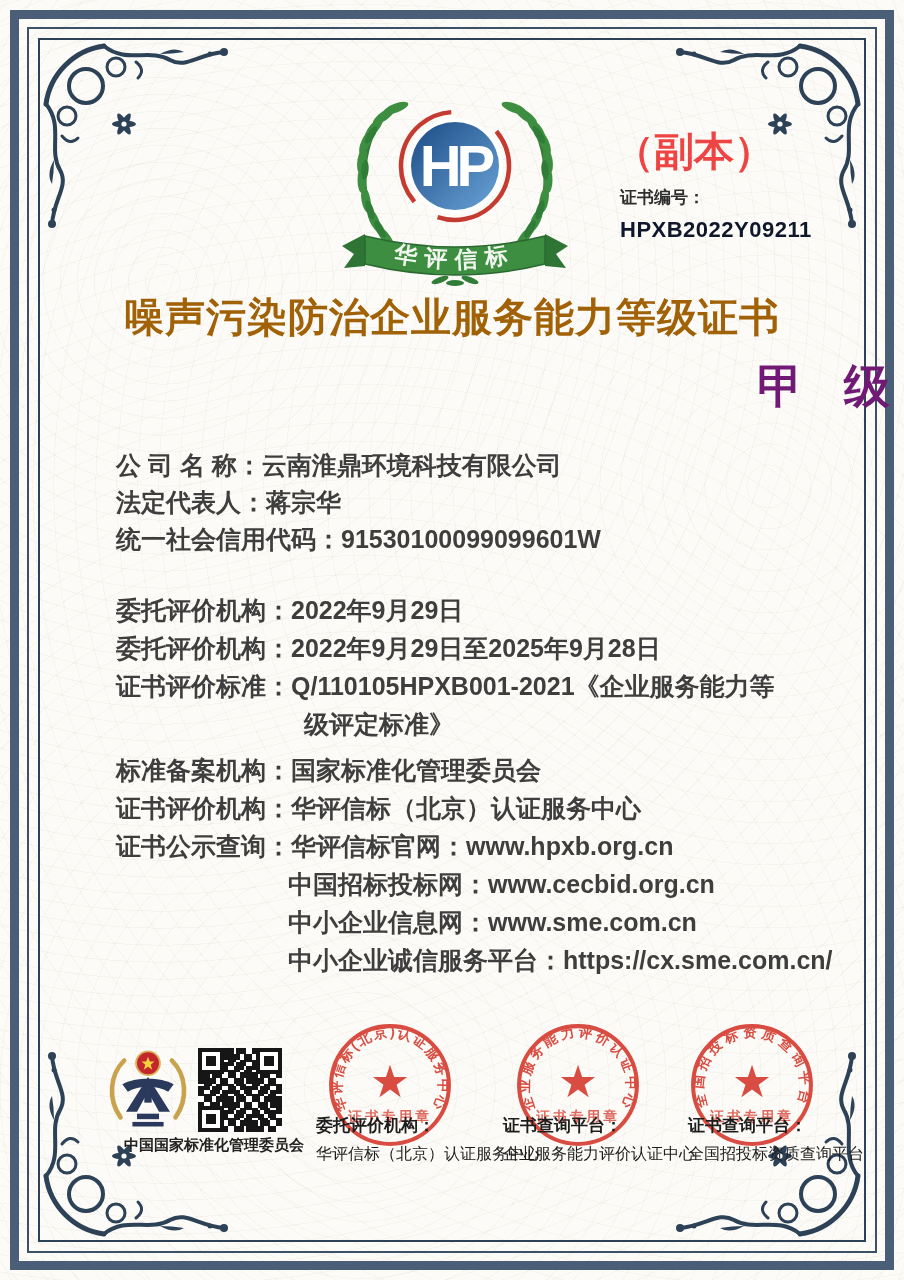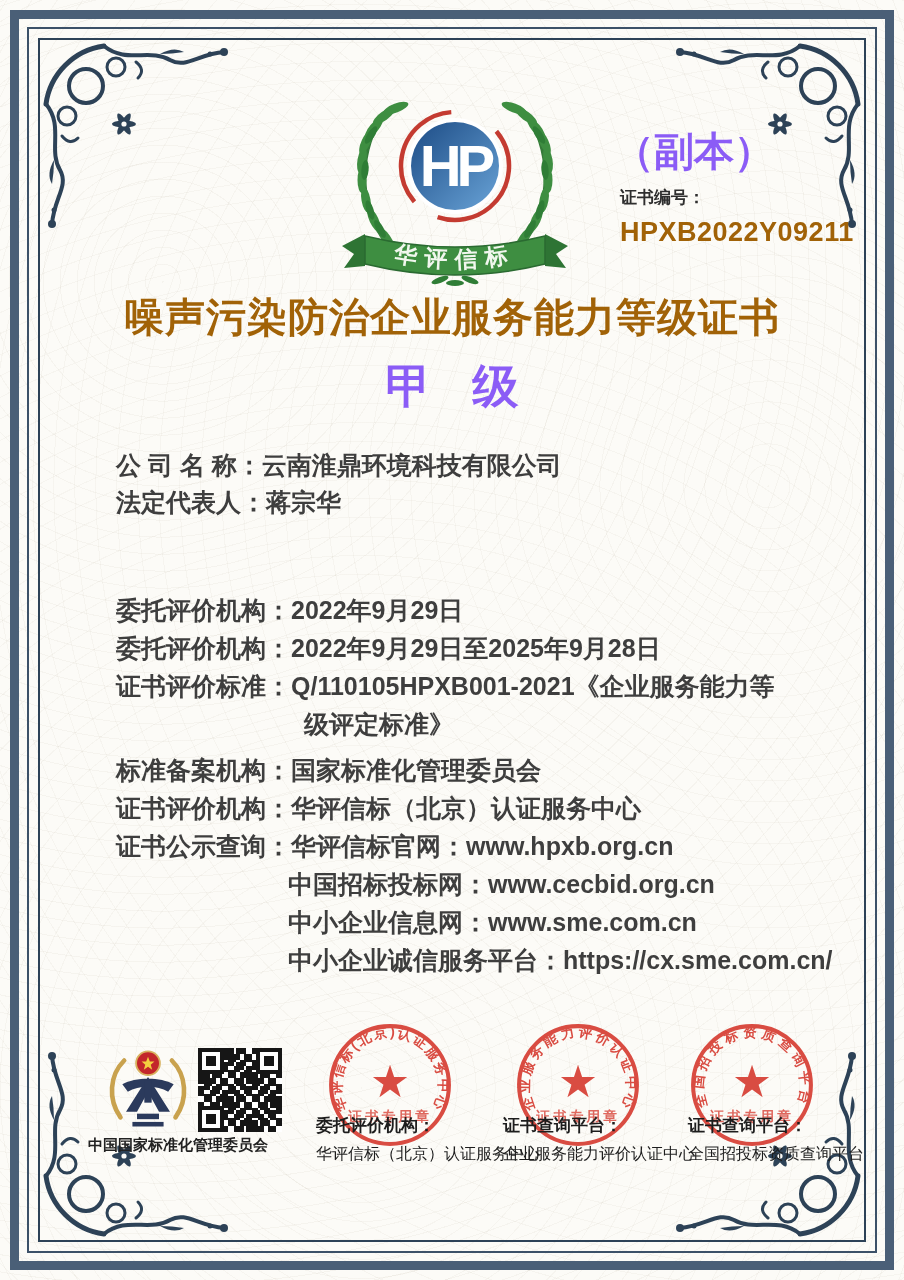--- a/index.html
+++ b/index.html
@@ -14,47 +14,47 @@
   .frame-outer{position:absolute;inset:10px;border:9px solid #4a5f77;z-index:1;}
   .frame-thin{position:absolute;inset:27px;border:2px solid #3c5168;z-index:1;}
   .frame-inner{position:absolute;inset:38px;border:2px solid #2d4257;z-index:1;}
   .flourish{position:absolute;width:190px;height:190px;z-index:2;}
   .fl-tl{top:40px;left:40px;}
   .fl-tr{top:40px;right:40px;transform:scaleX(-1);}
   .fl-bl{bottom:40px;left:40px;transform:scaleY(-1);}
   .fl-br{bottom:40px;right:40px;transform:scale(-1,-1);}
   
   .logo{position:absolute;left:340px;top:88px;z-index:3;}
-  .copy-label{position:absolute;left:614px;top:124px;font-size:40px;font-weight:800;color:#8b5cf6;z-index:3;}
+  .copy-label{position:absolute;left:614px;top:124px;font-size:40px;font-weight:800;color:#ef4444;z-index:3;}
   .certno-label{position:absolute;left:620px;top:186px;font-size:17px;font-weight:800;color:#2e2e2e;z-index:3;}
-  .certno{position:absolute;left:620px;top:217px;font-size:27px;font-weight:800;color:#a16207;letter-spacing:.5px;z-index:3;}
+  .certno{position:absolute;left:620px;top:217px;font-size:22px;font-weight:800;color:#0f172a;letter-spacing:.5px;z-index:3;}
   
   .title{position:absolute;left:0;right:0;top:290px;text-align:center;font-size:40px;font-weight:900;
          color:#a16207;letter-spacing:1px;z-index:3;}
-  .grade{position:absolute;left:0;right:0;top:356px;text-align:center;font-size:46px;font-weight:900;
-         color:#8b5cf6;letter-spacing:14px;text-indent:14px;z-index:3;}
+  .grade{position:absolute;left:0;right:0;top:356px;text-align:right;font-size:46px;font-weight:900;
+         color:#701a75;letter-spacing:14px;text-indent:14px;z-index:3;}
   
   .blk{position:absolute;left:116px;z-index:3;font-size:25px;font-weight:700;color:#3e3e3e;}
   .blk .row{line-height:37px;white-space:nowrap;}
   .blk1{top:447px;}
   .blk2{top:591px;}
   .blk2 .row{line-height:38px;}
   .blk3{top:751px;}
   .blk3 .row{line-height:38px;}
   .cont2{margin-left:188px;}
   .contq{margin-left:172px;}
   
   .emblem{position:absolute;left:102px;top:1044px;z-index:3;}
   .qr{position:absolute;left:198px;top:1048px;width:84px;height:84px;z-index:3;background:
       repeating-conic-gradient(#161616 0% 25%, transparent 0% 50%) 0 0/12px 12px,
       repeating-conic-gradient(#161616 0% 25%, transparent 0% 50%) 6px 6px/16px 16px,#fff;}
   .qf{position:absolute;width:18px;height:18px;border:4px solid #161616;background:#fff;}
   .qf-tl{left:0;top:0;} .qf-tr{right:0;top:0;} .qf-bl{left:0;bottom:0;}
   .qd{position:absolute;inset:4px;background:#161616;}
-  .emblem-cap{position:absolute;left:88px;top:1136px;width:216px;text-align:left;font-size:15px;
+  .emblem-cap{position:absolute;left:88px;top:1136px;width:216px;text-align:right;font-size:15px;
               font-weight:700;color:#222;z-index:4;}
   .seal{position:absolute;top:1020px;width:130px;height:130px;z-index:3;opacity:.9;}
   .seal1{left:325px;} .seal2{left:513px;} .seal3{left:687px;}
   .seal-cap{position:absolute;z-index:5;color:#1d1d1d;}
   .cap-s1{left:316px;top:1114px;} .cap-s2{left:503px;top:1114px;} .cap-s3{left:688px;top:1114px;}
   .capl{font-size:17px;font-weight:800;}
   .capv{font-size:16px;margin-top:7px;white-space:nowrap;}
 </style>
 </head>
 <body>
@@ -229,20 +229,21 @@
   <div class="copy-label">（副本）</div>
   <div class="certno-label">证书编号：</div>
   <div class="certno">HPXB2022Y09211</div>
 
   <div class="title">噪声污染防治企业服务能力等级证书</div>
   <div class="grade">甲 级</div>
 
   <div class="blk blk1">
     <div class="row"><span>公 司 名 称：</span><span>云南淮鼎环境科技有限公司</span></div>
     <div class="row"><span>法定代表人：</span><span>蒋宗华</span></div>
+    <div class="row"><span>统一社会信用代码：</span><span>91530100099099601W</span></div>
   </div>
 
   <div class="blk blk2">
     <div class="row"><span>委托评价机构：</span><span>2022年9月29日</span></div>
     <div class="row"><span>委托评价机构：</span><span>2022年9月29日至2025年9月28日</span></div>
     <div class="row"><span>证书评价标准：</span><span>Q/110105HPXB001-2021《企业服务能力等</span></div>
     <div class="row cont2"><span>级评定标准》</span></div>
   </div>
 
   <div class="blk blk3">

